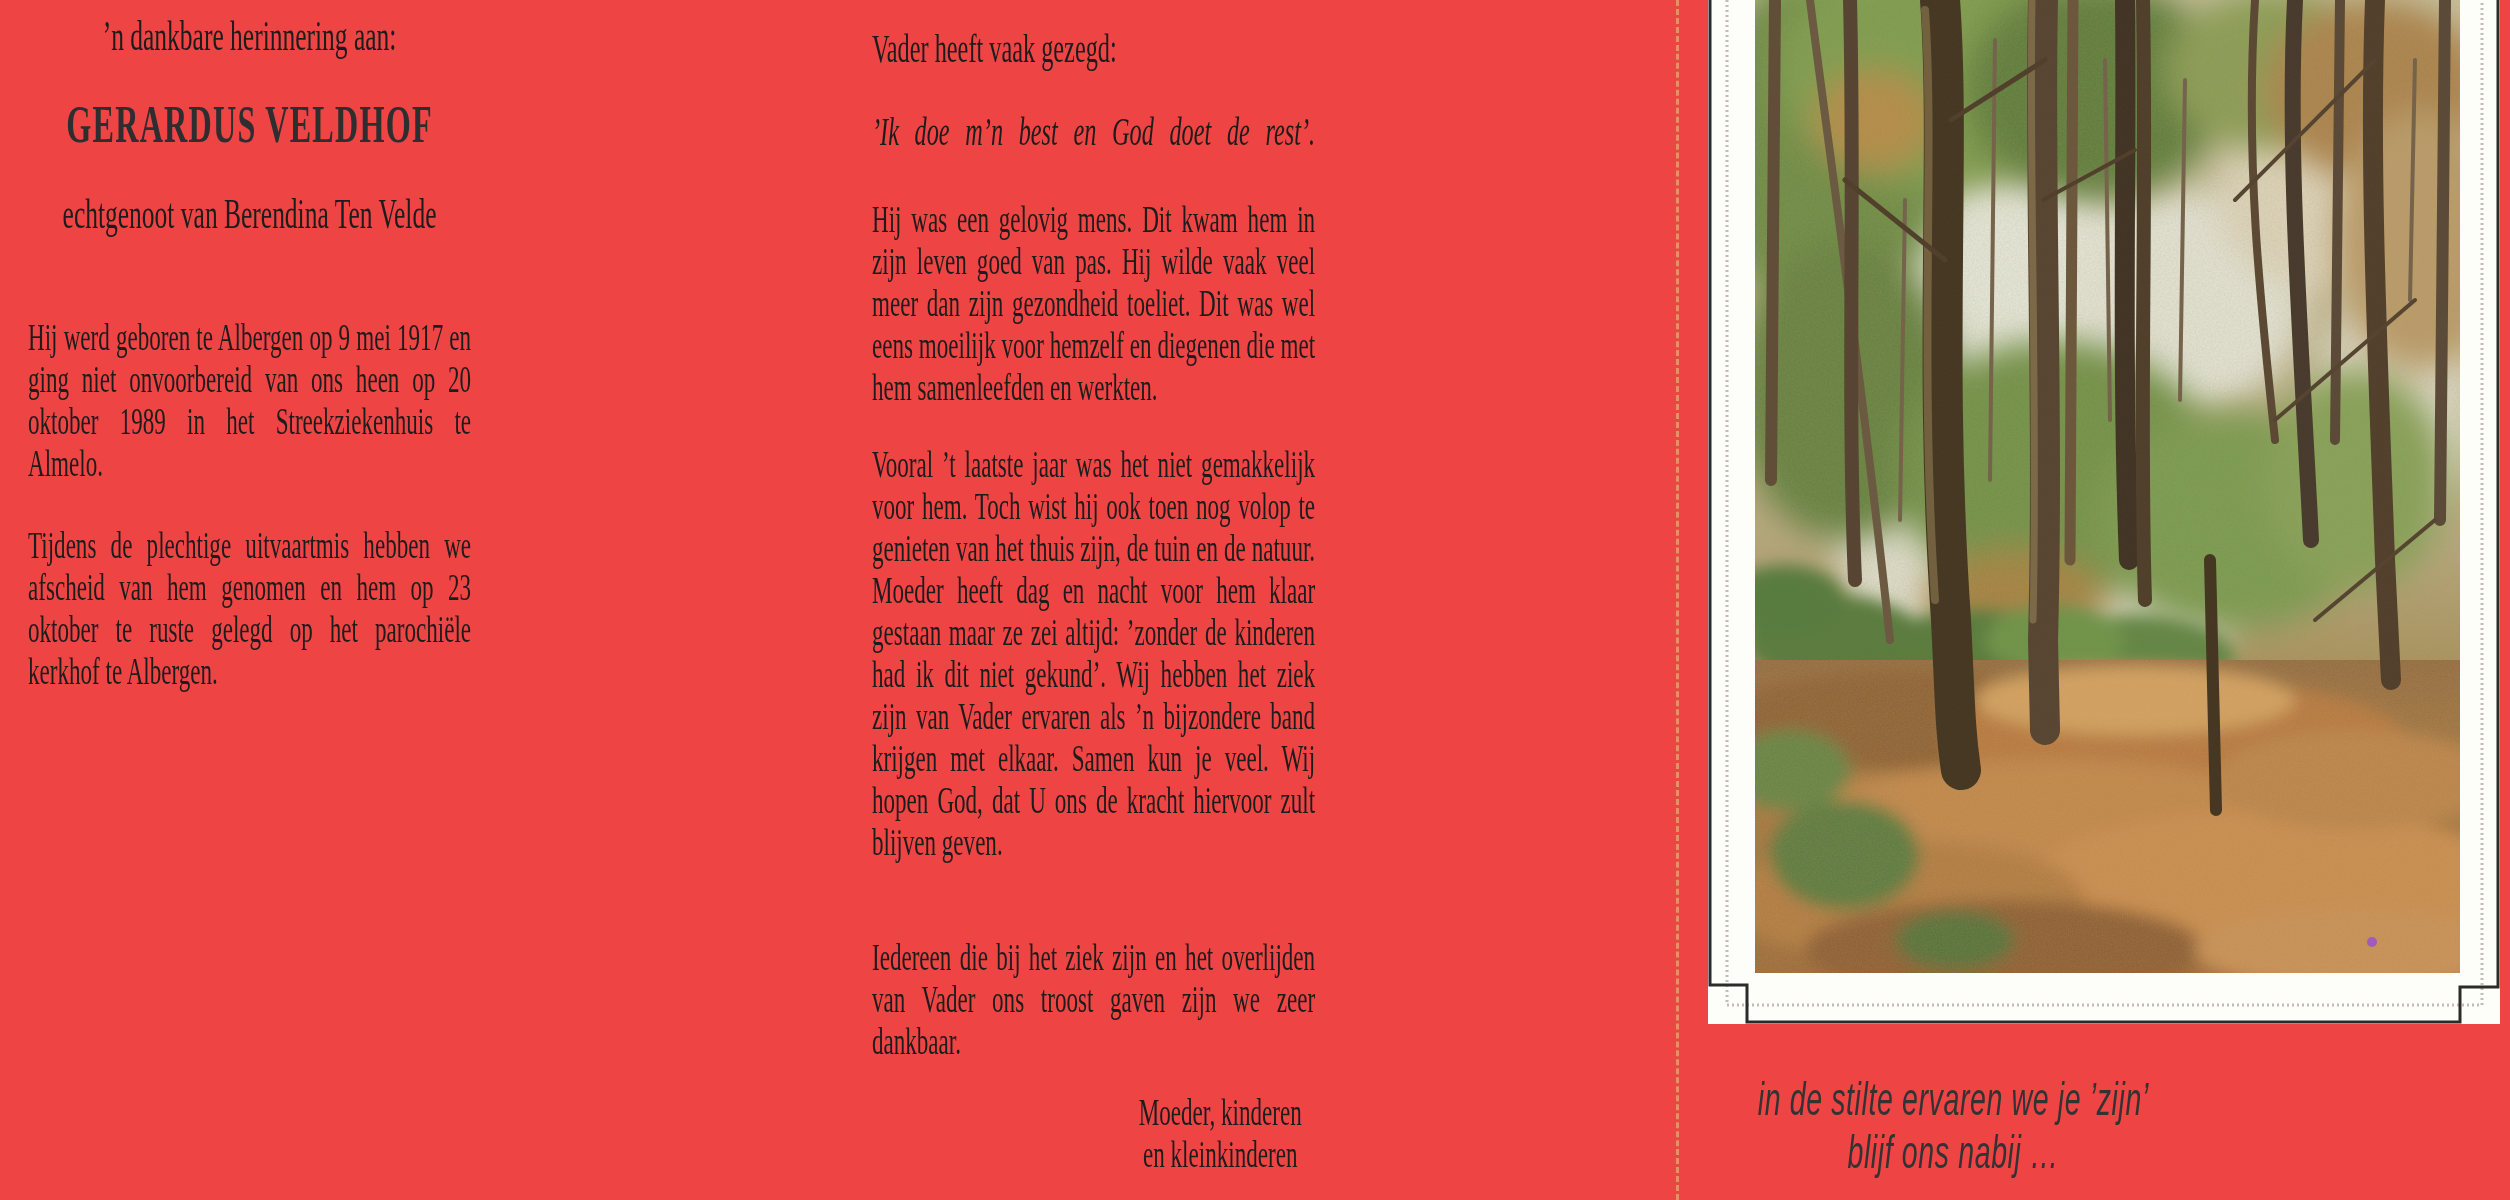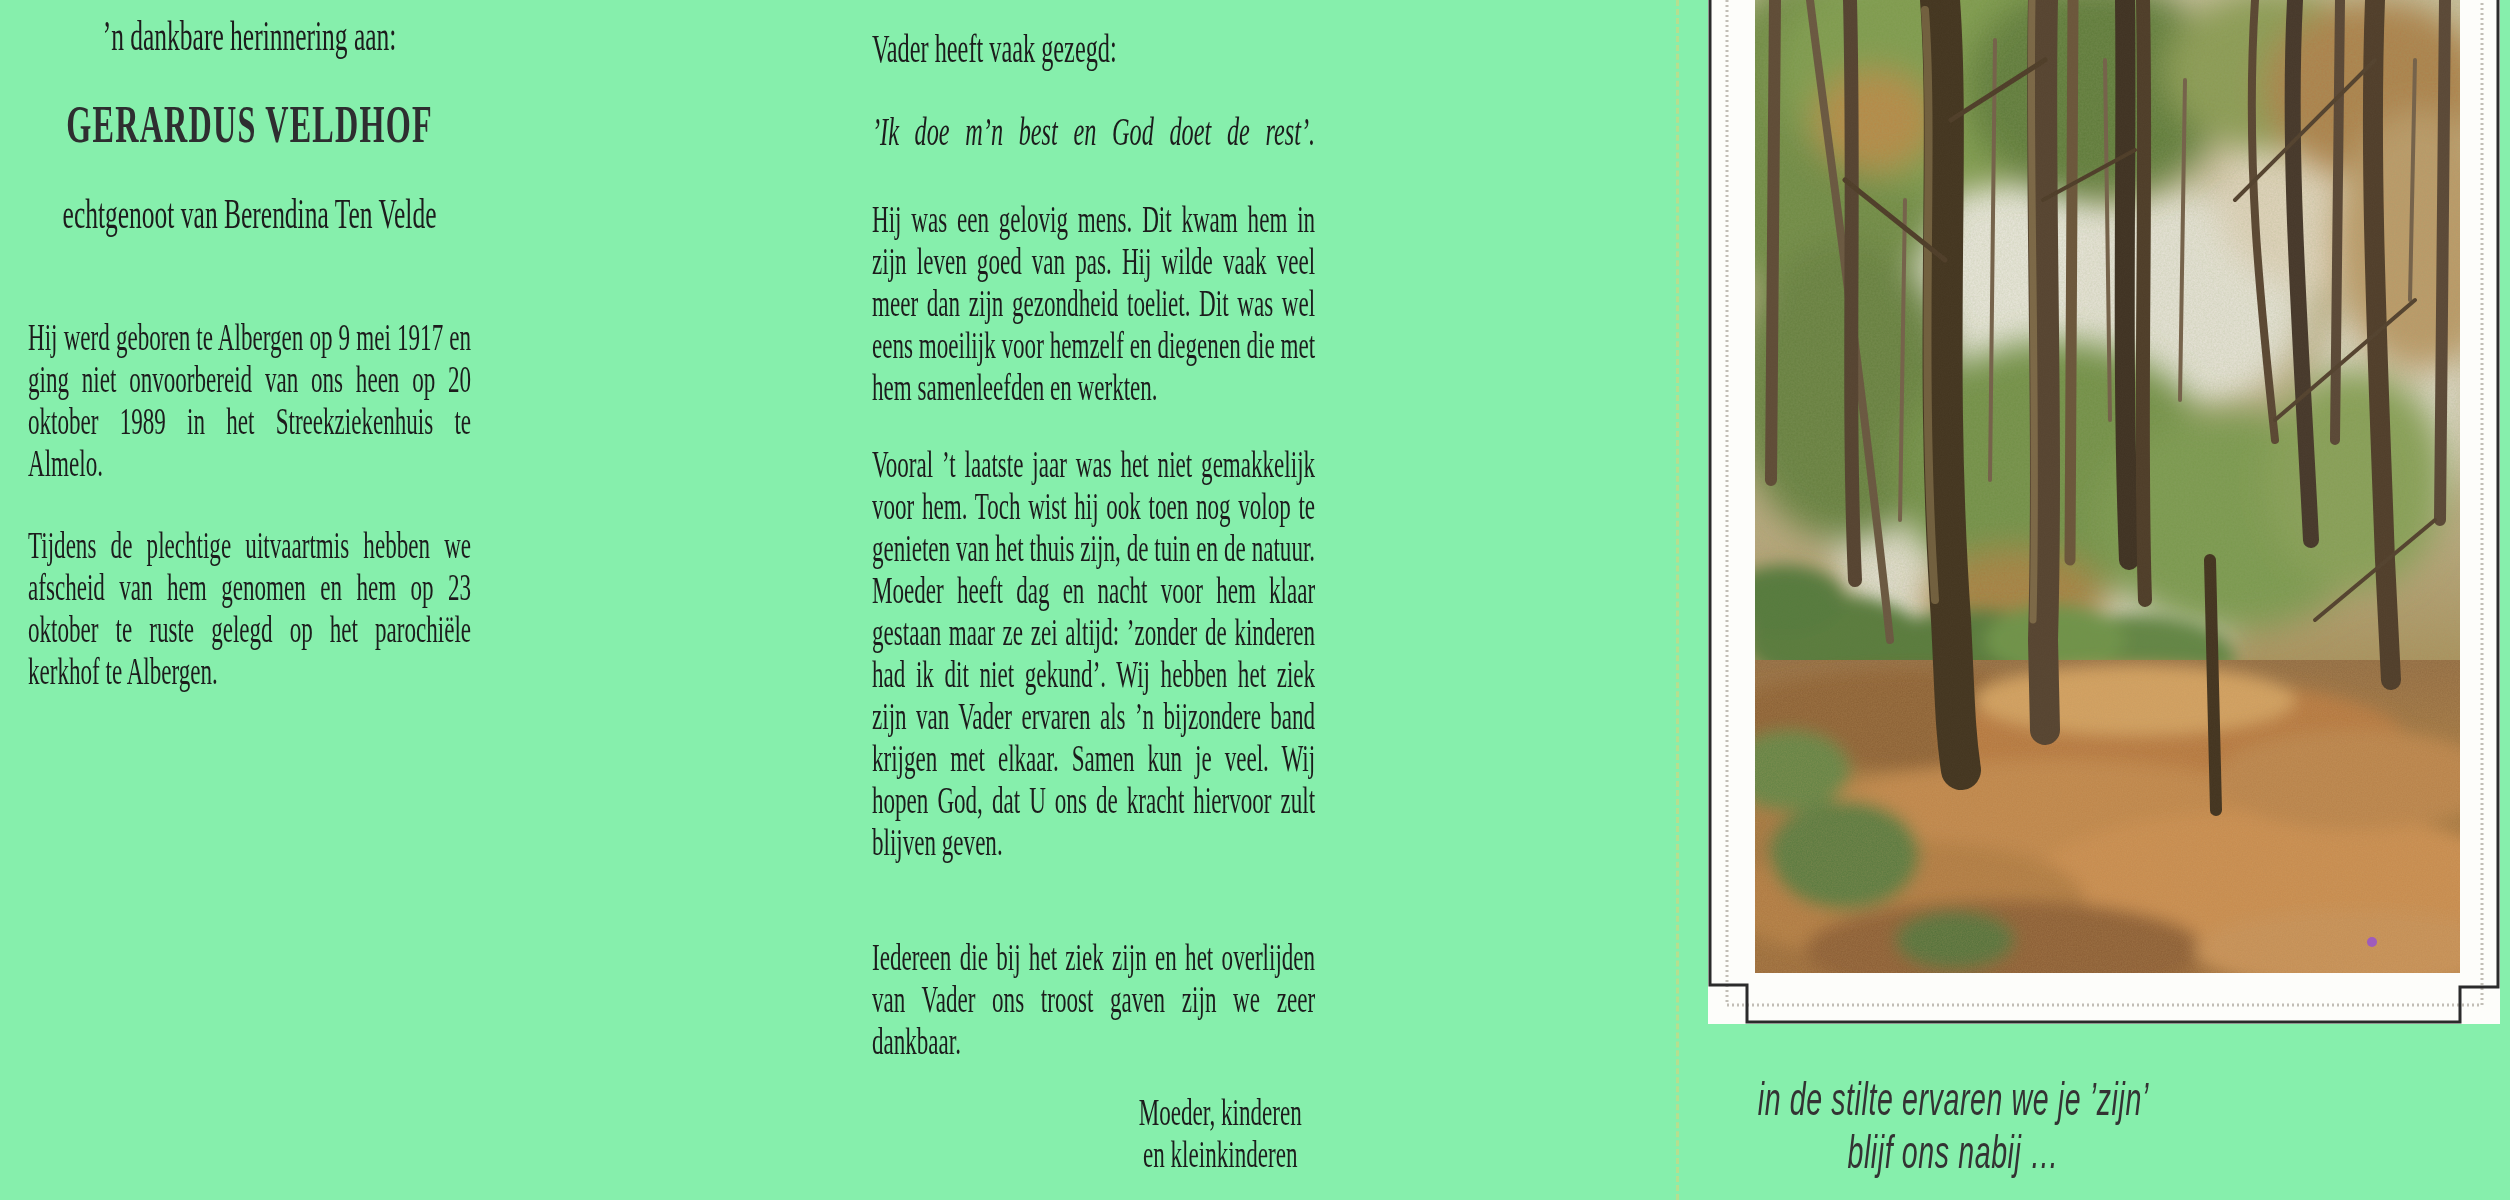--- a/index.html
+++ b/index.html
@@ -1,19 +1,19 @@
 <!DOCTYPE html>
 <html lang="nl"><head>
 <meta charset="utf-8">
 <style>
   html,body{margin:0;padding:0;background:#e8e6e0;}
   .card{
     position:relative;
     width:2510px;height:1200px;
-    background:#86efac;
+    background:#ef4444;
     overflow:hidden;
     font-family:"Liberation Serif","DejaVu Serif",serif;
     color:#1c1c1c;
   }
   
   .cond{
     position:absolute;
     width:730px;
     transform:scaleX(0.607);
     transform-origin:0 0;

